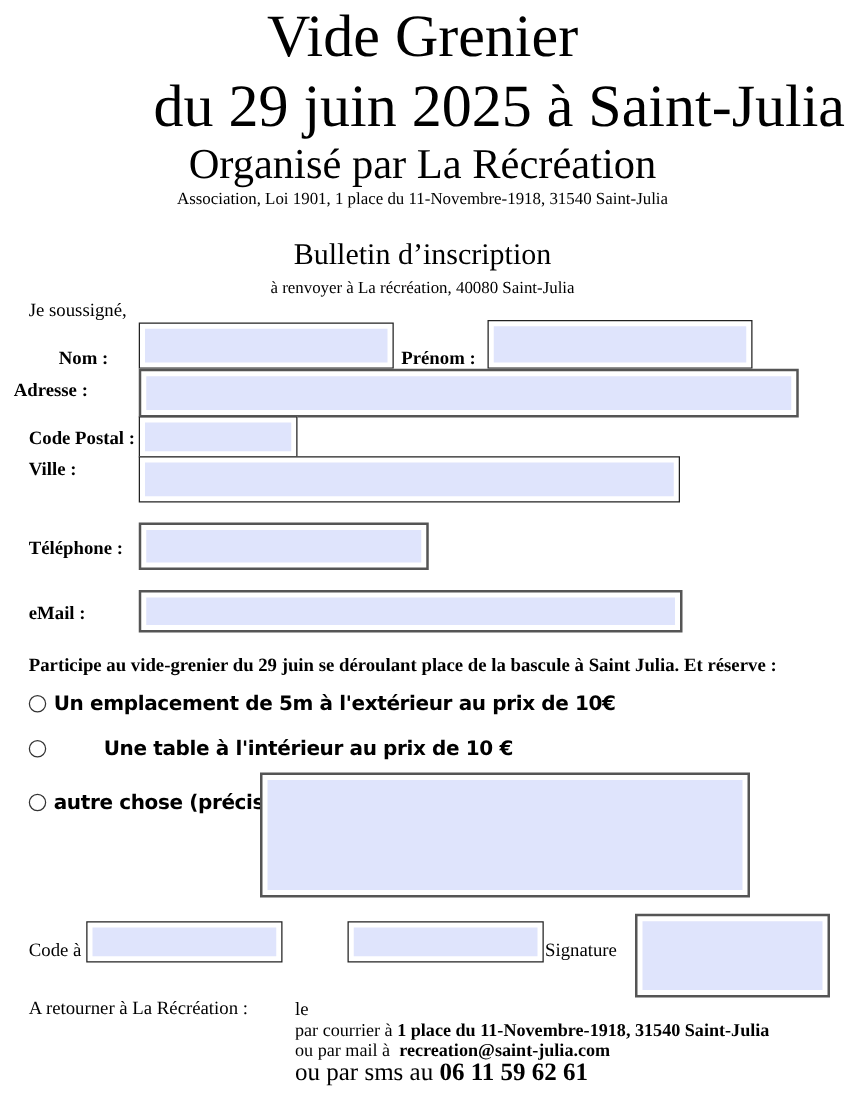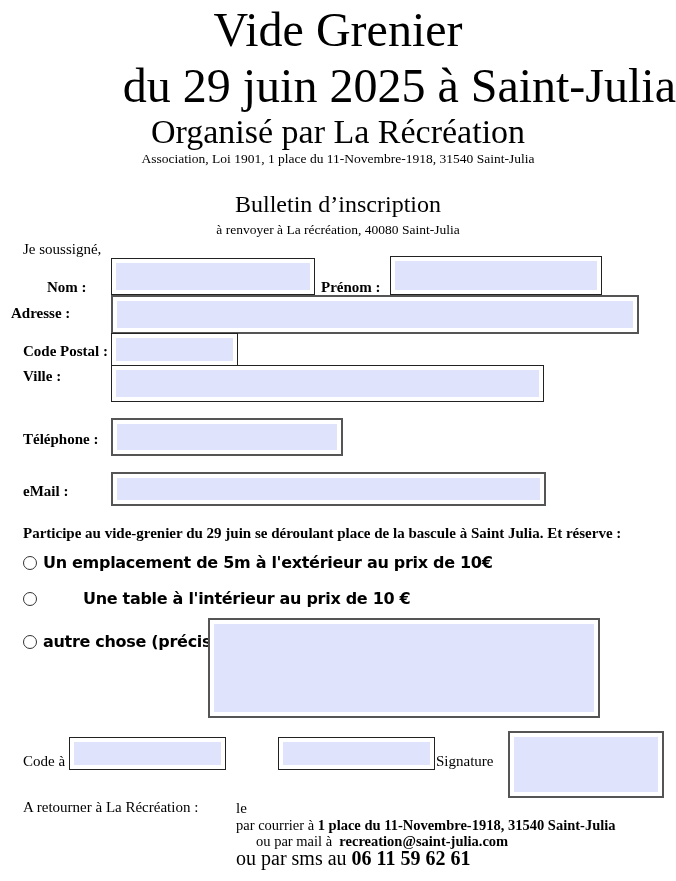--- a/index.html
+++ b/index.html
@@ -97,20 +97,20 @@
 <div class="abs txt" style="left:436px; top:752px;text-align:right;">Signature</div>
 <div class="field g" style="left:508px; top:731px; width:156px; height:67px;">
   <div class="fill"></div>
 </div>
 
 <div class="abs txt" style="left:23px; top:798px;">A retourner à La Récréation :</div>
 <div class="abs txt" style="left:236px; top:816px; font-size:14.5px;">
   <span>par courrier à</span>
   <b>1 place du 11-Novembre-1918, 31540 Saint-Julia</b>
 </div>
-<div class="abs txt" style="left:236px; top:832px; font-size:14.5px;margin-left:20px;">
+<div class="abs txt" style="left:236px; top:832px; font-size:14.5px;">
   <span>ou par mail à</span>&nbsp;
   <b>recreation@saint-julia.com</b>
 </div>
 <div class="abs txt" style="left:236px; top:849px; font-size:20px;">
   <span>ou par sms au</span>
   <b>06 11 59 62 61</b>
 </div>
 
 </body></html>

